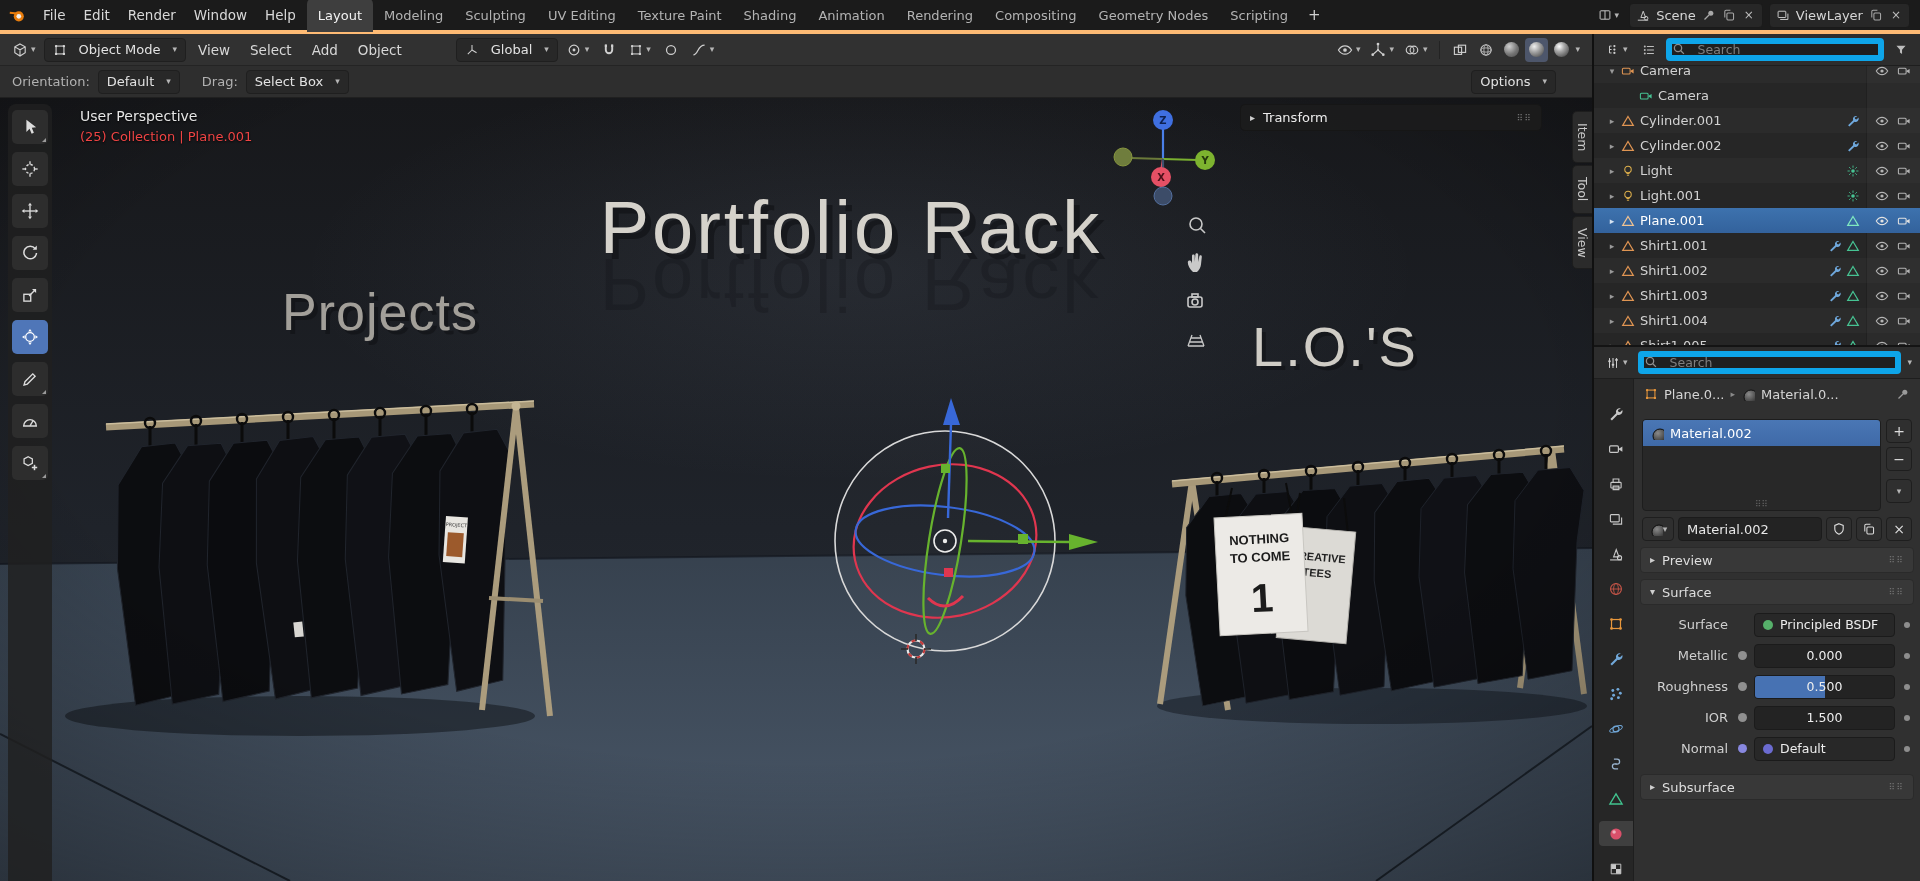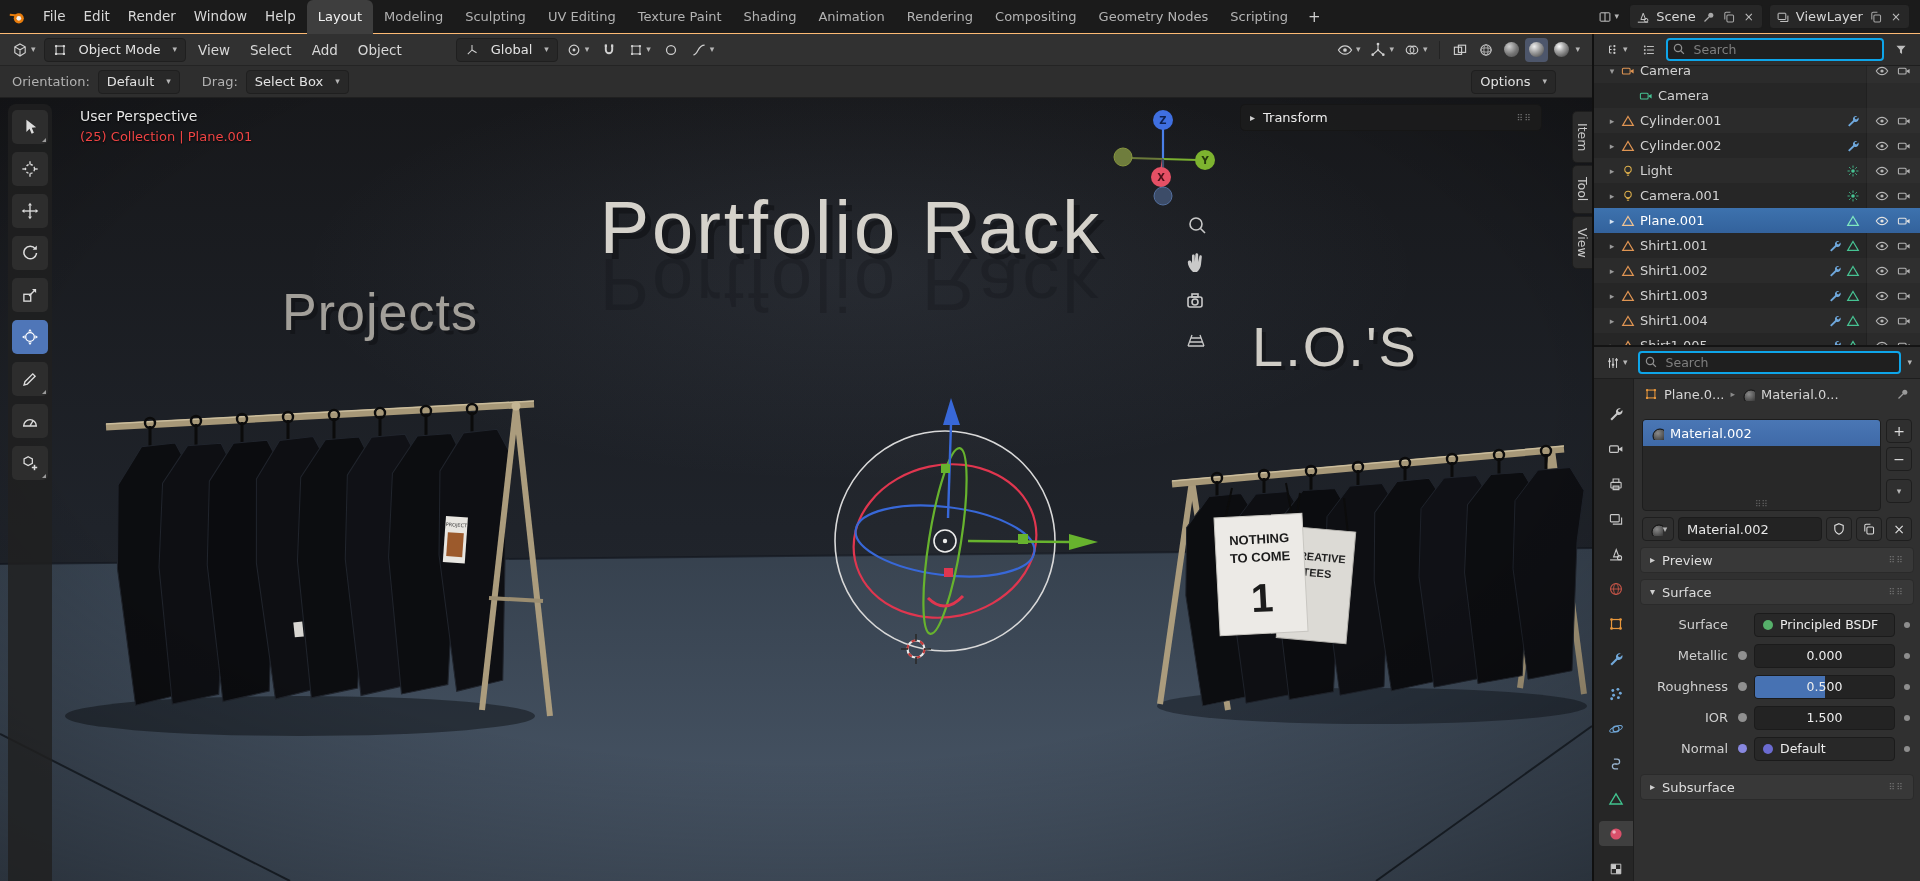--- a/index.html
+++ b/index.html
@@ -7,21 +7,21 @@
   .app{position:relative;width:1920px;height:881px;background:#1d1d1d;overflow:hidden;
        font-family:"DejaVu Sans","Liberation Sans",sans-serif;font-size:13px;color:#d6d6d6;}
   svg.ic{width:16px;height:16px;display:block;}
   svg.ic14{width:14px;height:14px;display:block;}
   svg.ic18{width:18px;height:18px;display:block;}
   .chev{font-size:9px;color:#b5b5b5;line-height:1;}
   .chevR{font-size:10px;color:#cfcfcf;line-height:1;}
 
   
   .topbar{position:absolute;left:0;top:0;width:1920px;height:34px;background:#1b1b1b;
-          border-bottom:1px solid #fdba74;display:flex;align-items:center;padding:0 8px;gap:2px;}
+          border-bottom:4px solid #fdba74;display:flex;align-items:center;padding:0 8px;gap:2px;}
   .menus{display:flex;align-items:center;margin-left:6px;}
   .menu{padding:0 9px;font-size:13.5px;color:#d8d8d8;line-height:33px;}
   .ws-tabs{display:flex;align-items:stretch;height:34px;}
   .ws-tab{display:flex;align-items:center;padding:0 11px;color:#b3b3b3;font-size:13px;border-radius:6px 6px 0 0;}
   .ws-tab.active{background:#3e3e3e;color:#f2f2f2;}
   .ws-tab.add{color:#cfcfcf;font-size:15px;padding:0 9px;}
   .tb-right{margin-left:auto;display:flex;align-items:center;gap:6px;padding-right:2px;}
   .tb-pill{display:flex;align-items:center;background:#272727;border:1px solid #1a1a1a;border-radius:4px;height:25px;padding:0 6px;gap:6px;font-size:13px;}
   .x{color:#bdbdbd;font-size:12px;padding:0 2px;}
   .ib{height:24px;display:inline-flex;align-items:center;gap:3px;padding:0 4px;border-radius:4px;}
@@ -67,21 +67,21 @@
 
   .side-tabs{position:absolute;right:0;top:13px;display:flex;flex-direction:column;gap:2px;z-index:4;}
   .side-tab{writing-mode:vertical-rl;background:#2b2b2b;border:1px solid #1d1d1d;border-right:none;
             color:#c9c9c9;font-size:12.5px;padding:11px 2px;border-radius:5px 0 0 5px;}
 
   
   .right-panel{position:absolute;left:1592px;top:34px;width:328px;height:847px;background:#2b2b2b;border-left:2px solid #101010;}
   .panel-header{height:32px;background:#2d2d2d;border-bottom:1px solid #1e1e1e;display:flex;align-items:center;gap:6px;padding:0 8px;}
   .search-box{position:relative;flex:1;height:23px;}
   .search-box svg{position:absolute;left:6px;top:4px;color:#8f8f8f;}
-  .search{width:100%;height:23px;background:#1f1f1f;border:2px solid #0ea5e9;border-radius:4px;
+  .search{width:100%;height:23px;background:#1f1f1f;border:6px solid #0ea5e9;border-radius:4px;
           color:#cfcfcf;font-size:12.5px;padding:0 8px 0 26px;outline:none;font-family:inherit;}
   .search::placeholder{color:#7f7f7f;}
 
   .outliner{position:absolute;left:0;top:0;right:0;height:311px;background:#262626;overflow:hidden;}
   .tree{position:absolute;left:0;right:0;top:32px;bottom:0;overflow:hidden;}
   .vis-strip{position:absolute;right:0;top:0;bottom:0;width:54px;background:#2b2b2b;border-left:1px solid #202020;}
   .orows{margin-top:-8px;position:relative;}
   .orow{height:25px;display:flex;align-items:center;padding-left:10px;position:relative;font-size:13px;color:#d2d2d2;}
   .orow:nth-child(odd){background:rgba(255,255,255,.025);}
   .orow.selected{background:linear-gradient(#3d72ae,#33629c);color:#ffffff;}
@@ -950,21 +950,21 @@
                 <svg class="ic14" style="color:#b4b4b4">
                   <use href="#i-cam"></use>
                 </svg>
               </span>
           </div>
           <div class="orow">
             <span class="ochev">▸</span>
             <svg class="ic14 oicon" style="color:#e0b14c">
                 <use href="#i-bulb"></use>
               </svg>
-            <span>Camera.001</span>
+            <span>Light.001</span>
             <span class="oex">
                 <svg class="ic14" style="color:#46c393">
                   <use href="#i-lightpt"></use>
                 </svg>
               </span>
             <span class="ovis">
                 <svg class="ic14" style="color:#b4b4b4">
                   <use href="#i-eye"></use>
                 </svg>
                 <svg class="ic14" style="color:#b4b4b4">

